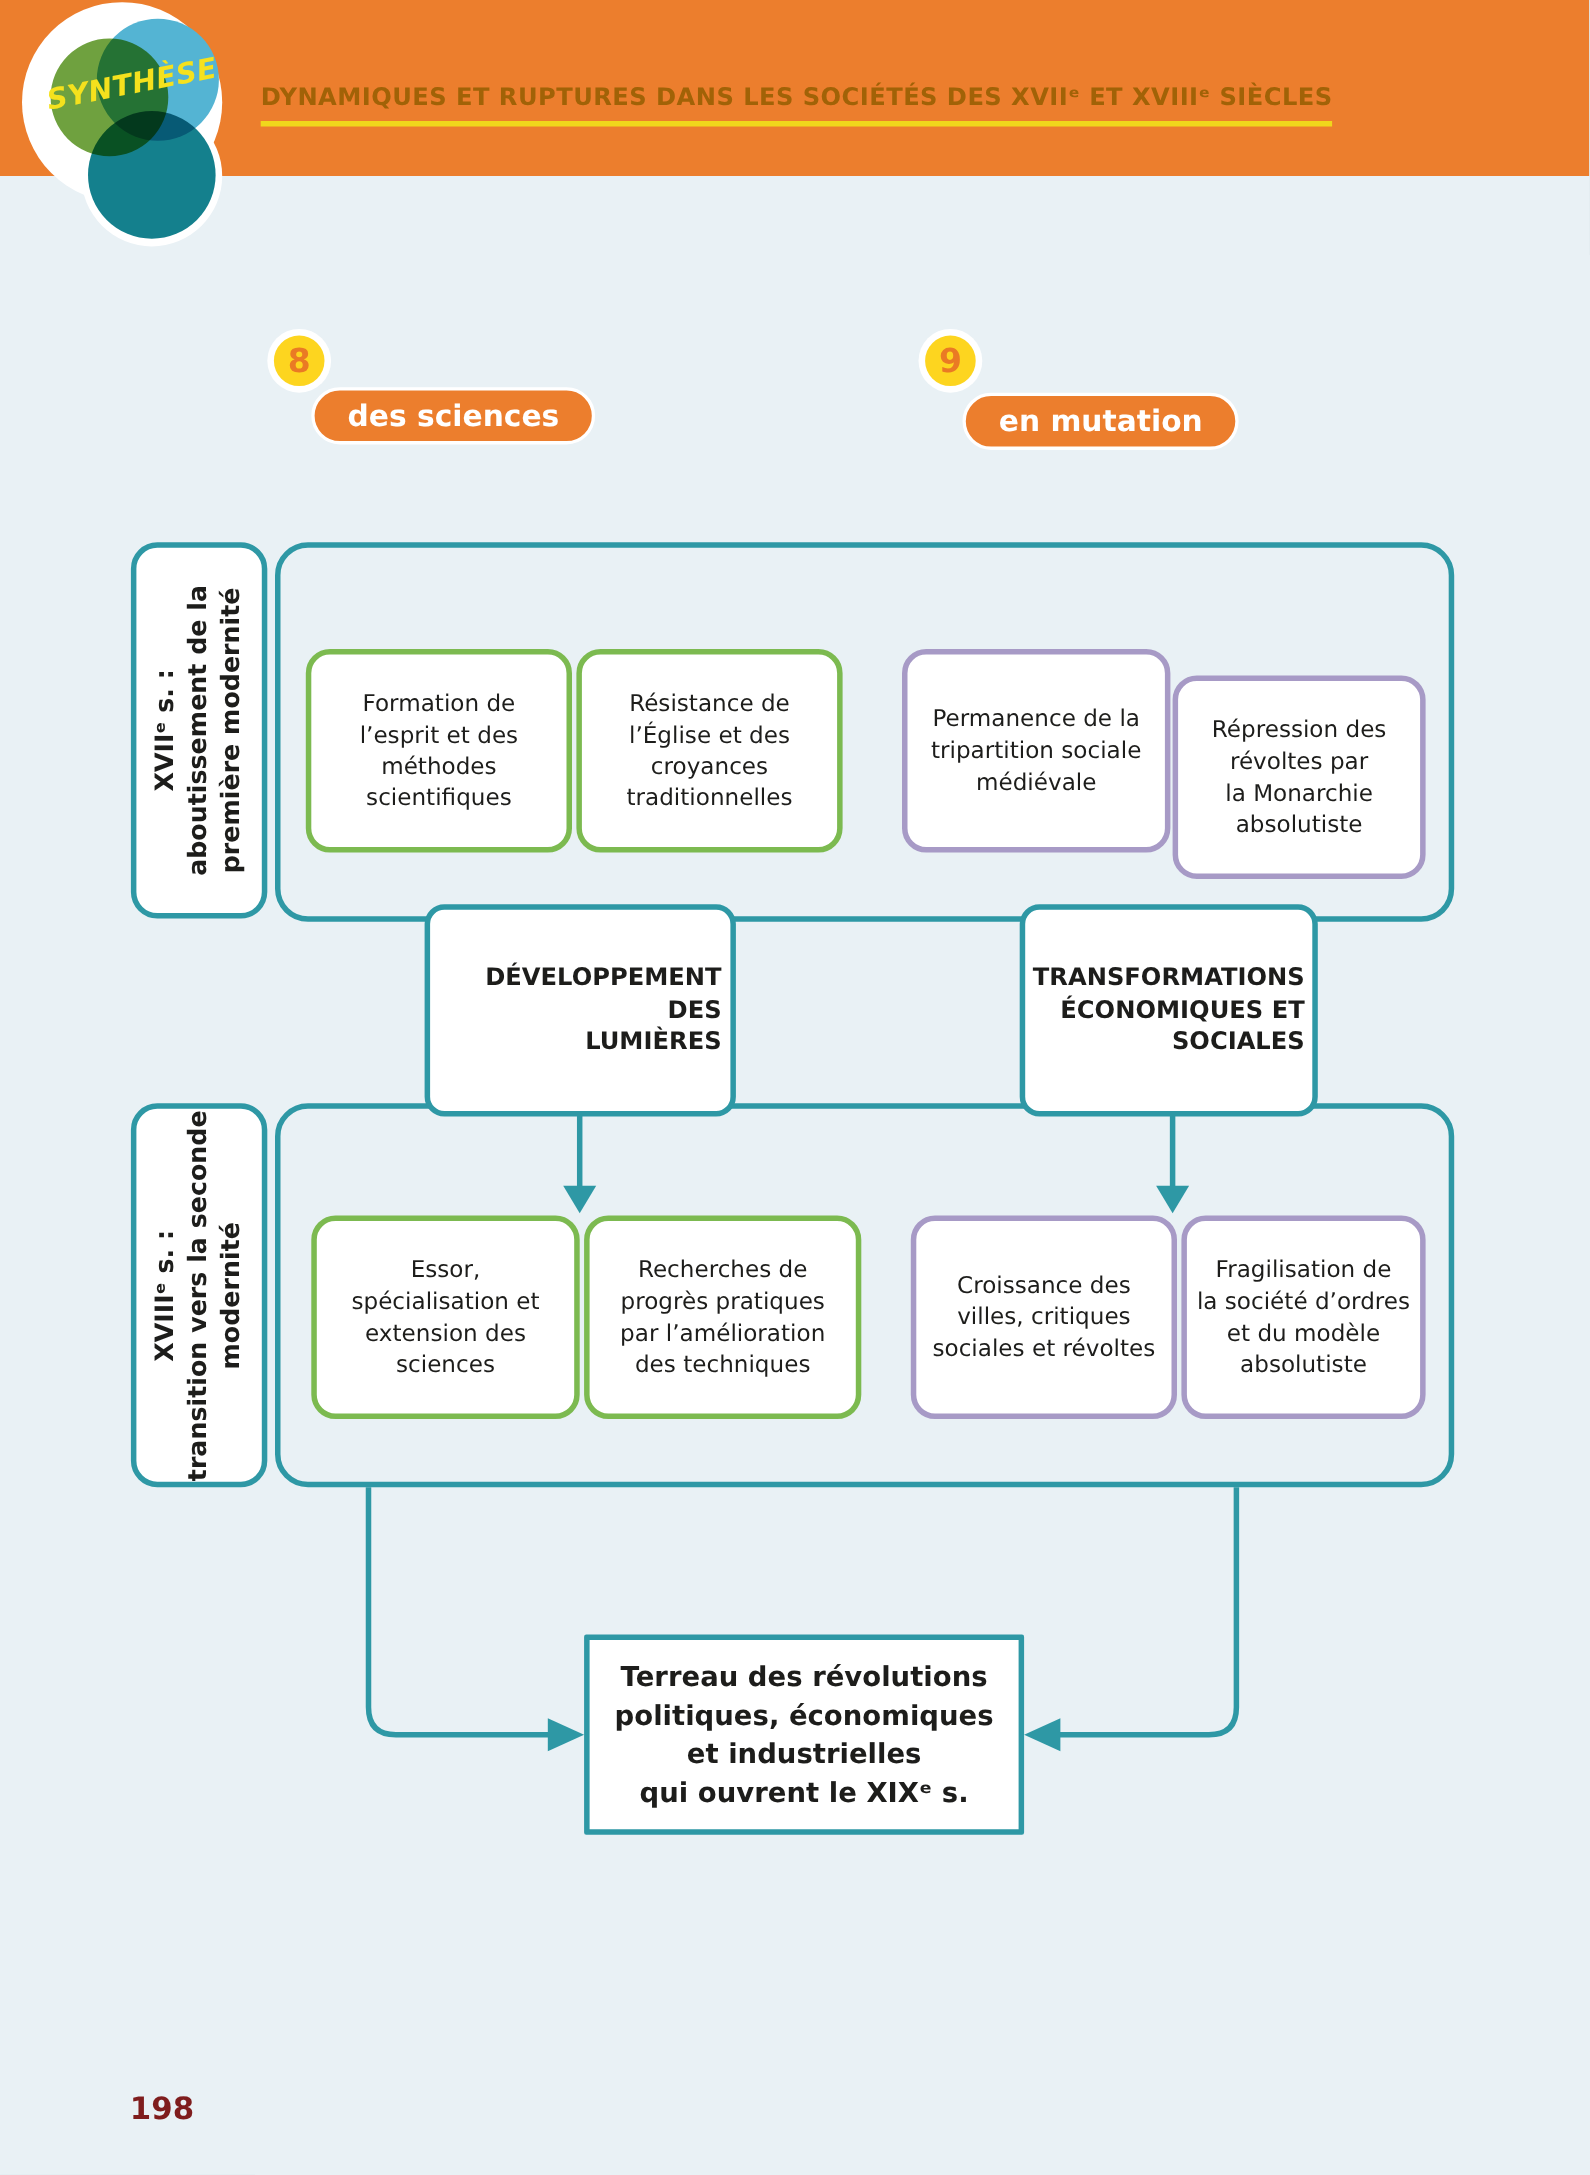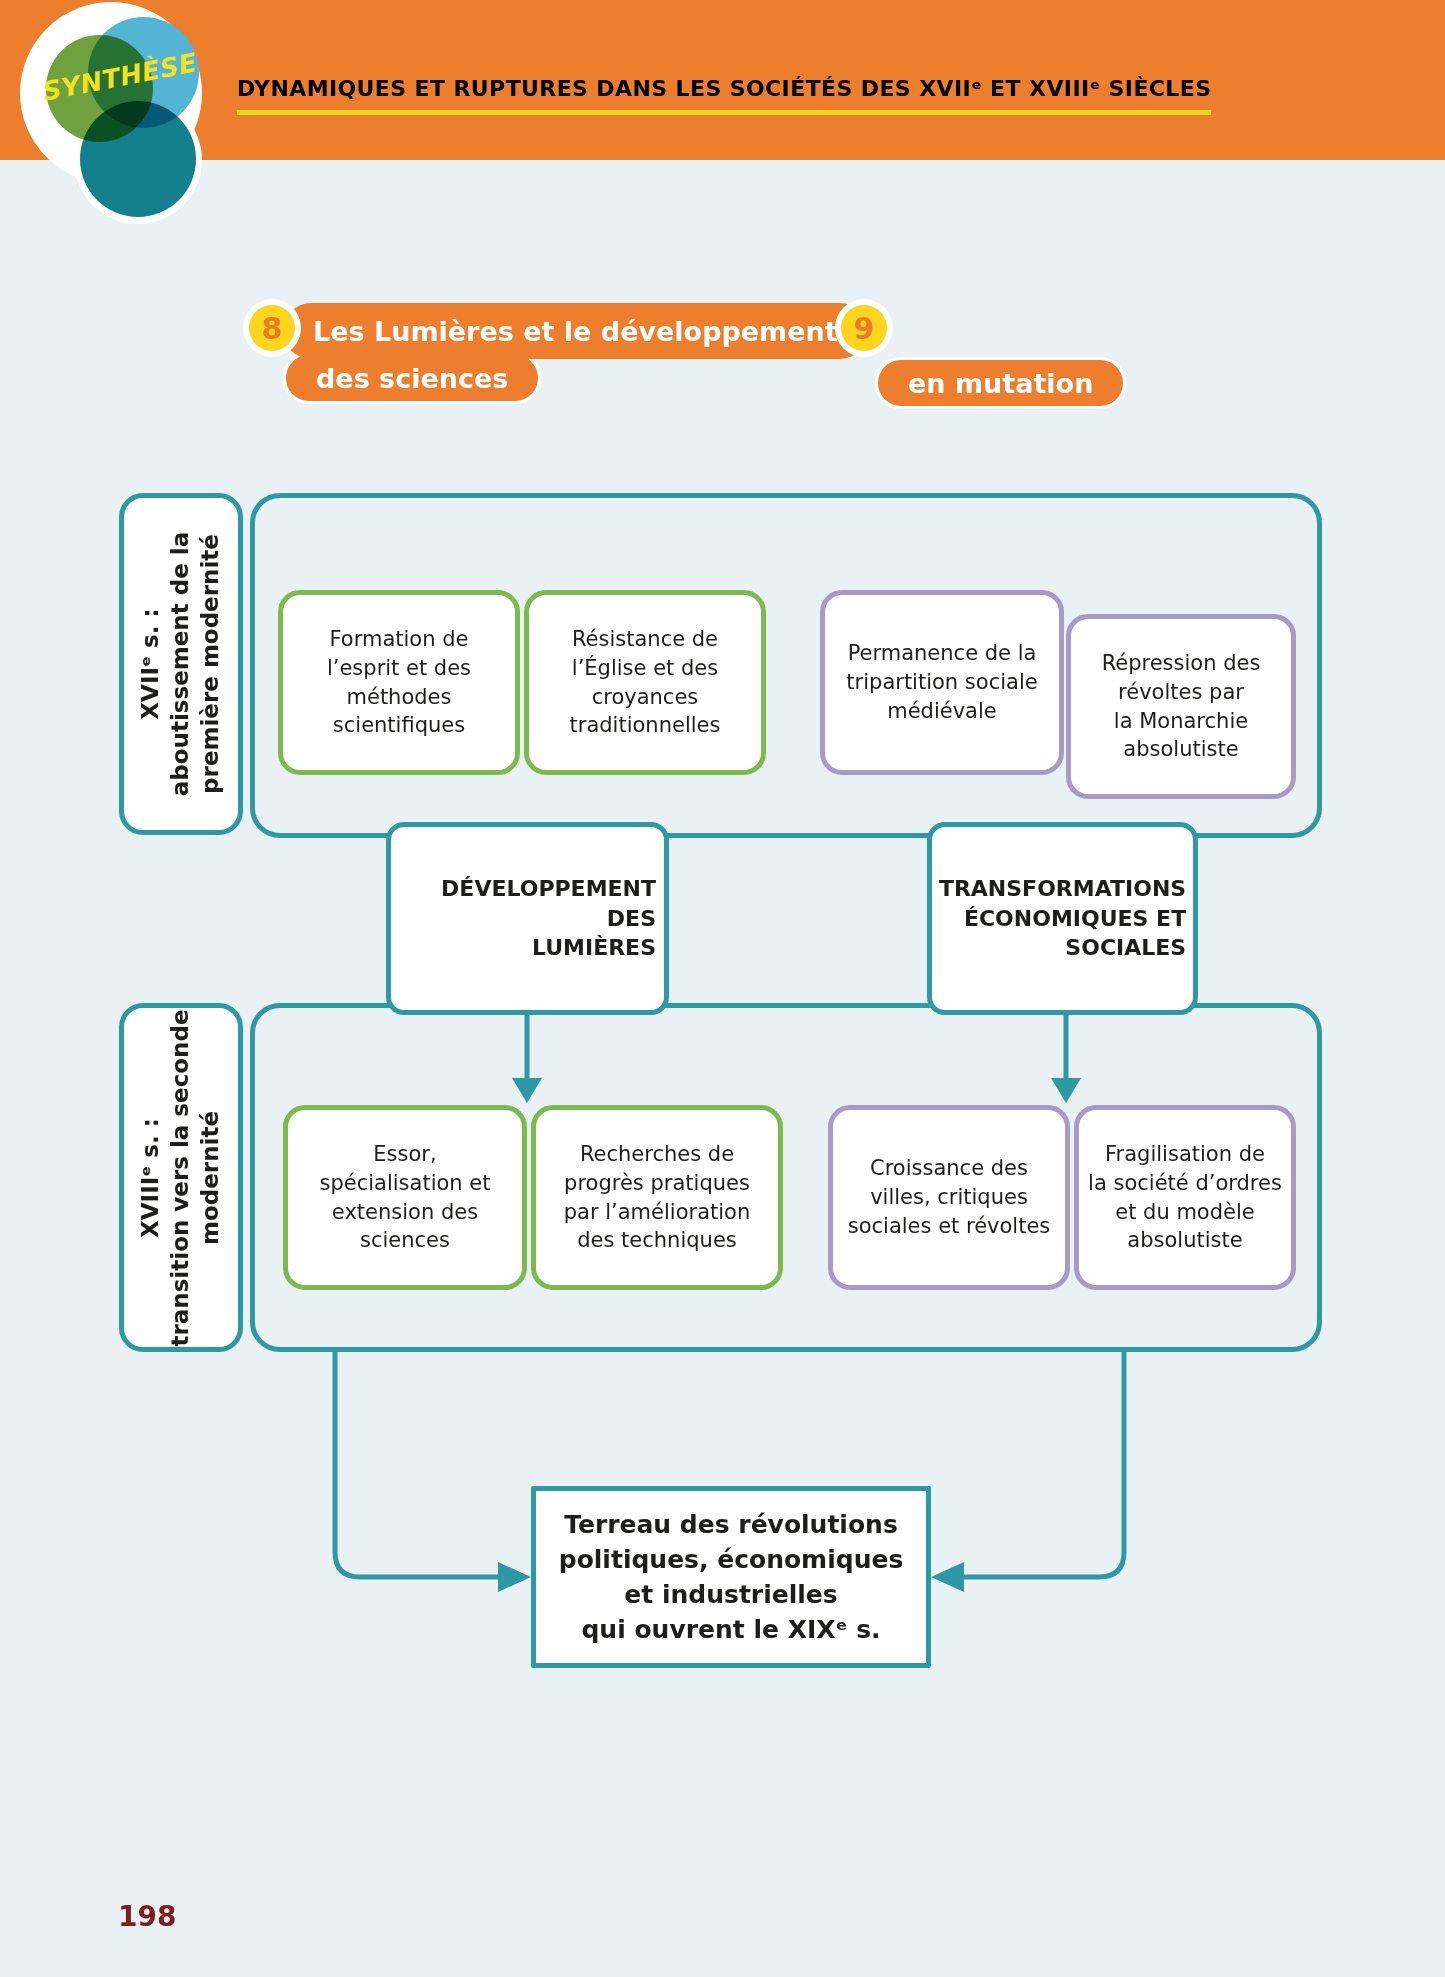--- a/index.html
+++ b/index.html
@@ -2,21 +2,21 @@
 <html><head>
 <meta charset="utf-8">
 <style>
   html,body{margin:0;padding:0;background:#dfe9ee;}
   #page{position:relative;width:1445px;height:1977px;background:#e9f1f5;overflow:hidden;
         font-family:"DejaVu Sans",sans-serif;color:#1d1d1b;}
 
   
   #header-band{position:absolute;left:0;top:0;width:1445px;height:160px;background:#ec7e2d;}
   #page-title{position:absolute;left:237px;top:76px;display:inline-block;white-space:nowrap;
-      color:#000000;font-size:22px;font-weight:bold;letter-spacing:.4px;
+      color:#a16207;font-size:22px;font-weight:bold;letter-spacing:.4px;
       padding-bottom:9px;border-bottom:5px solid #f0d71c;z-index:3;}
 
   
   #synthese-logo{position:absolute;left:18px;top:2px;width:196px;height:228px;z-index:4;}
   .logo-circle{position:absolute;border-radius:50%;}
   #logo-white-1{left:2px;top:0;width:182px;height:182px;background:#ffffff;}
   #logo-white-2{left:56px;top:94px;width:128px;height:128px;background:#ffffff;}
   #logo-blue{left:70px;top:15px;width:111px;height:111px;background:#54b4d3;mix-blend-mode:multiply;}
   #logo-green{left:28px;top:33px;width:107px;height:107px;background:#6fa13f;mix-blend-mode:multiply;}
   #logo-teal{left:62px;top:99px;width:116px;height:116px;background:#14808d;mix-blend-mode:multiply;}
@@ -101,21 +101,20 @@
 
   <div id="synthese-logo">
     <div id="logo-white-1" class="logo-circle"></div>
     <div id="logo-white-2" class="logo-circle"></div>
     <div id="logo-blue" class="logo-circle"></div>
     <div id="logo-green" class="logo-circle"></div>
     <div id="logo-teal" class="logo-circle"></div>
     <div id="logo-label">SYNTHÈSE</div>
   </div>
 
-  <div id="chapter8-pill1" class="chapter-pill">Les Lumières et le développement</div>
   <div id="chapter8-pill2" class="chapter-pill second">des sciences</div>
   <div id="chapter8-circle" class="chapter-circle">
     <div class="inner">8</div>
   </div>
 
   <div id="chapter9-pill2" class="chapter-pill second">en mutation</div>
   <div id="chapter9-circle" class="chapter-circle">
     <div class="inner">9</div>
   </div>
 

